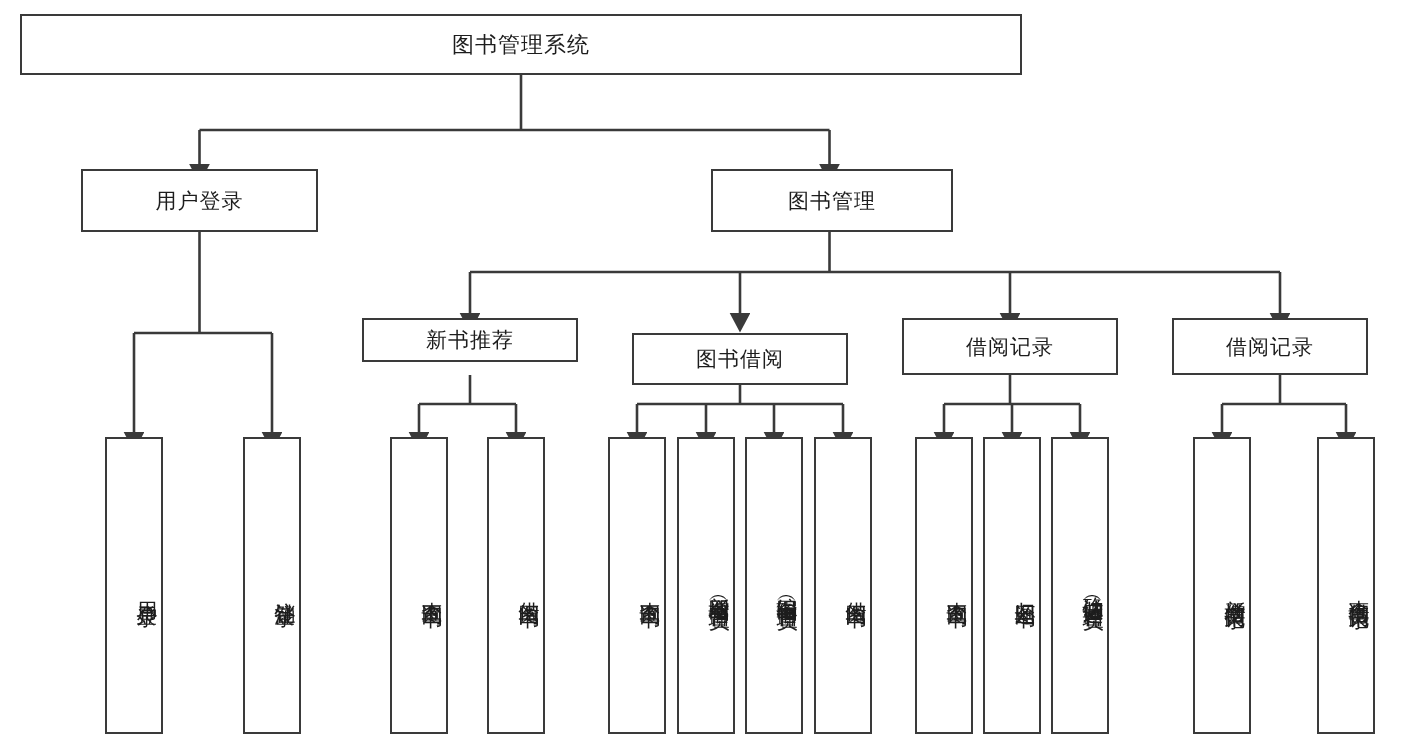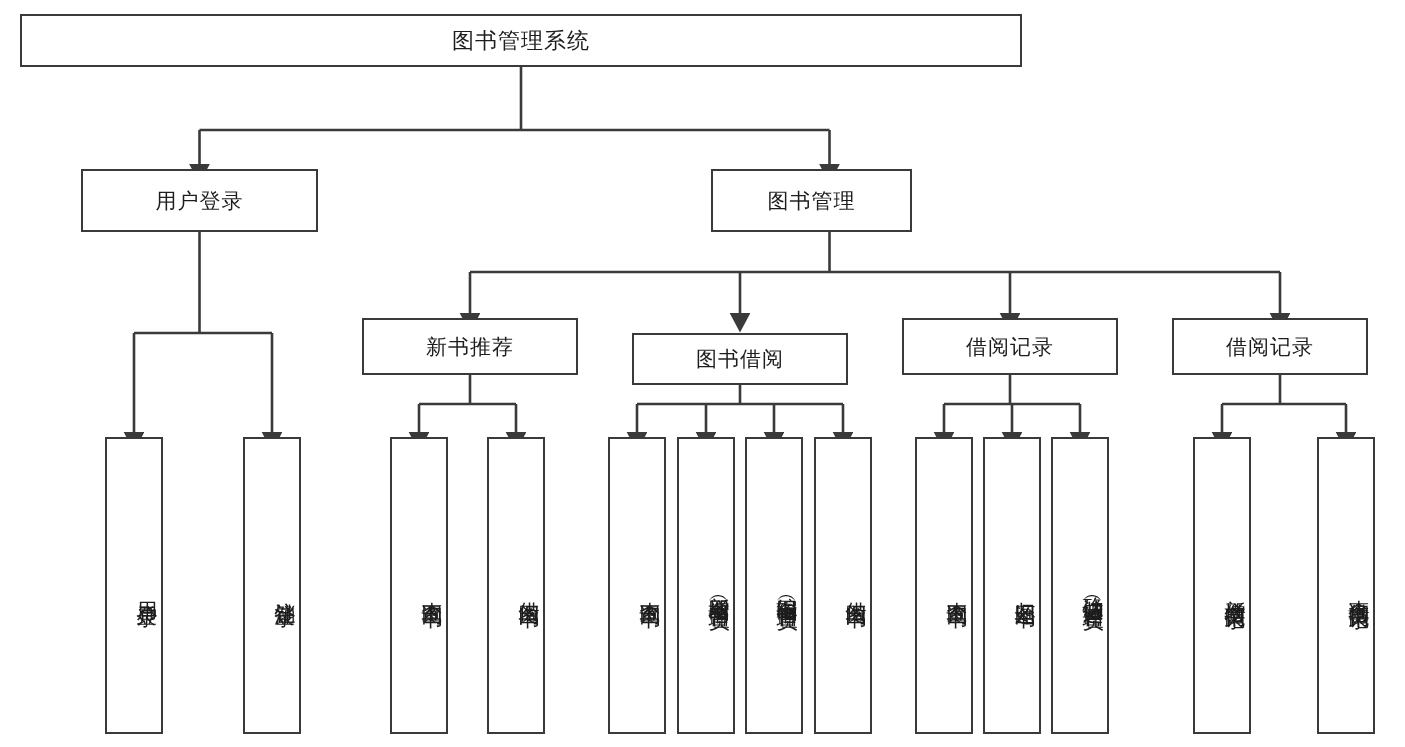--- a/index.html
+++ b/index.html
@@ -81,24 +81,24 @@
         <path d="M1012,404 L1012,435" stroke-linecap="butt" stroke-linejoin="miter" marker-end="url(#arrow)"></path>
         <path d="M1080,404 L1080,435" stroke-linecap="butt" stroke-linejoin="miter" marker-end="url(#arrow)"></path>
         <path d="M1280,375 L1280,404" stroke-linecap="butt" stroke-linejoin="miter"></path>
         <path d="M1222,404 L1346,404" stroke-linecap="butt" stroke-linejoin="miter"></path>
         <path d="M1222,404 L1222,435" stroke-linecap="butt" stroke-linejoin="miter" marker-end="url(#arrow)"></path>
         <path d="M1346,404 L1346,435" stroke-linecap="butt" stroke-linejoin="miter" marker-end="url(#arrow)"></path>
       </g>
   </svg>
 
   <div id="node-layer">
-      <div class="node horiz title" style="left: 20px; top: 14px; width: 1002px; height: 53px;">图书管理系统</div>
+      <div class="node horiz title" style="left: 20px; top: 14px; width: 1002px; height: 61px;">图书管理系统</div>
       <div class="node horiz" style="left: 81px; top: 169px; width: 237px; height: 63px;">用户登录</div>
-      <div class="node horiz" style="left: 711px; top: 169px; width: 201px; height: 63px;">图书管理</div>
-      <div class="node horiz" style="left: 362px; top: 318px; width: 216px; height: 57px;">新书推荐</div>
+      <div class="node horiz" style="left: 711px; top: 169px; width: 242px; height: 63px;">图书管理</div>
+      <div class="node horiz" style="left: 362px; top: 318px; width: 216px; height: 44px;">新书推荐</div>
       <div class="node horiz" style="left: 632px; top: 318px; width: 216px; height: 52px; margin-top: 15px;">图书借阅</div>
       <div class="node horiz" style="left: 902px; top: 318px; width: 216px; height: 57px;">借阅记录</div>
       <div class="node horiz" style="left: 1172px; top: 318px; width: 196px; height: 57px;">借阅记录</div>
       <div class="node vert" style="left: 105px; top: 437px; width: 58px; height: 297px;">用户登录</div>
       <div class="node vert" style="left: 243px; top: 437px; width: 58px; height: 297px;">注销登录</div>
       <div class="node vert" style="left: 390px; top: 437px; width: 58px; height: 297px;">查询图书</div>
       <div class="node vert" style="left: 487px; top: 437px; width: 58px; height: 297px;">借阅图书</div>
       <div class="node vert" style="left: 608px; top: 437px; width: 58px; height: 297px;">查询图书</div>
       <div class="node vert" style="left: 677px; top: 437px; width: 58px; height: 297px;">新增图书（管理员）</div>
       <div class="node vert" style="left: 745px; top: 437px; width: 58px; height: 297px;">编辑图书（管理员）</div>

